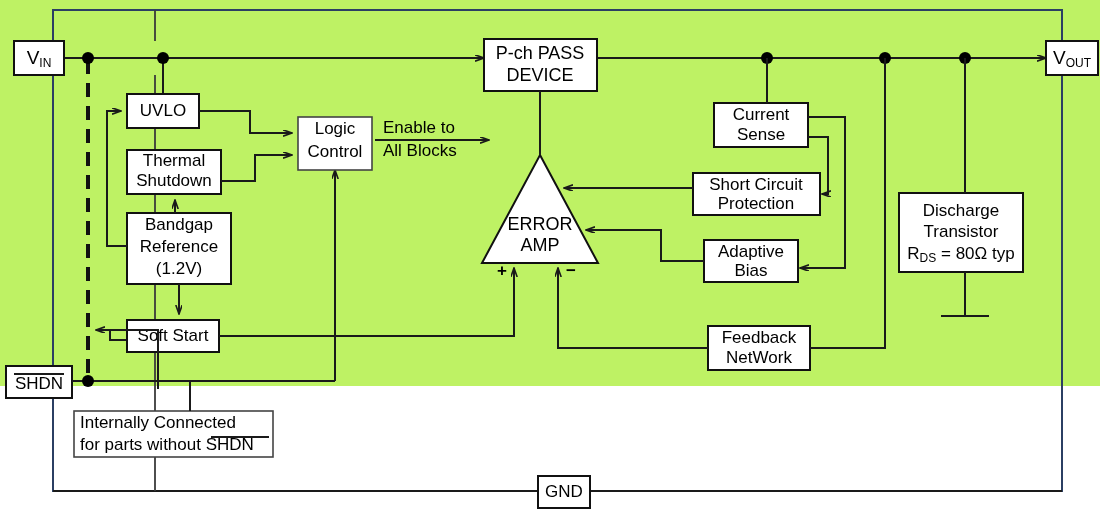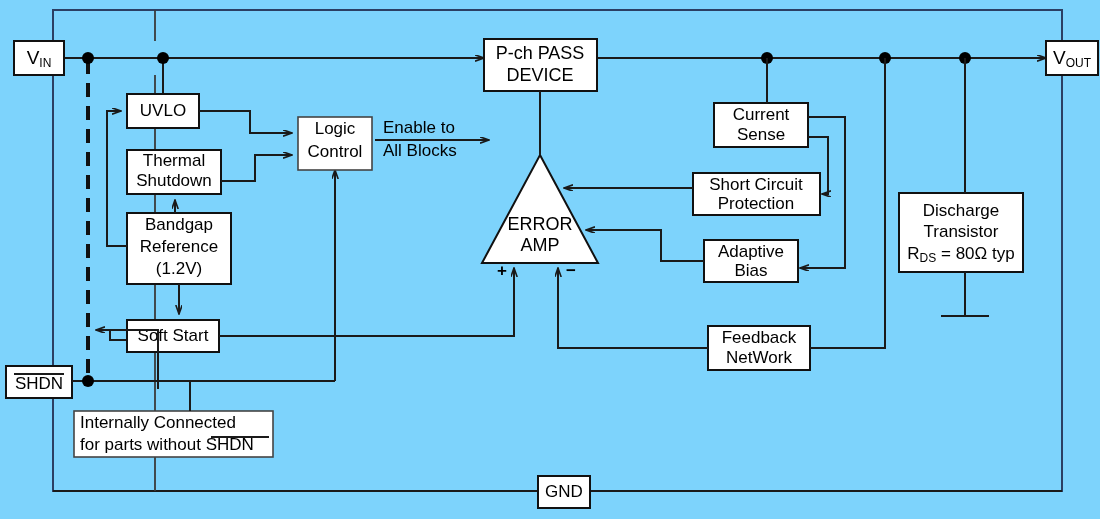--- a/index.html
+++ b/index.html
@@ -9,22 +9,22 @@
   }
   body {
     width: 1100px;
     height: 519px;
     font-family: "Liberation Sans", sans-serif;
     overflow: hidden;
   }
   #diagram-root {
     position: relative;
     width: 1100px;
-    height: 519px;
-    background: #7dd3fc;
+    height: 386px;
+    background: #bef264;
   }
   svg#schematic {
     display: block;
     width: 1100px;
     height: 519px;
   }
   .wire {
     stroke: #1a1a1a;
     stroke-width: 2;
     fill: none;

